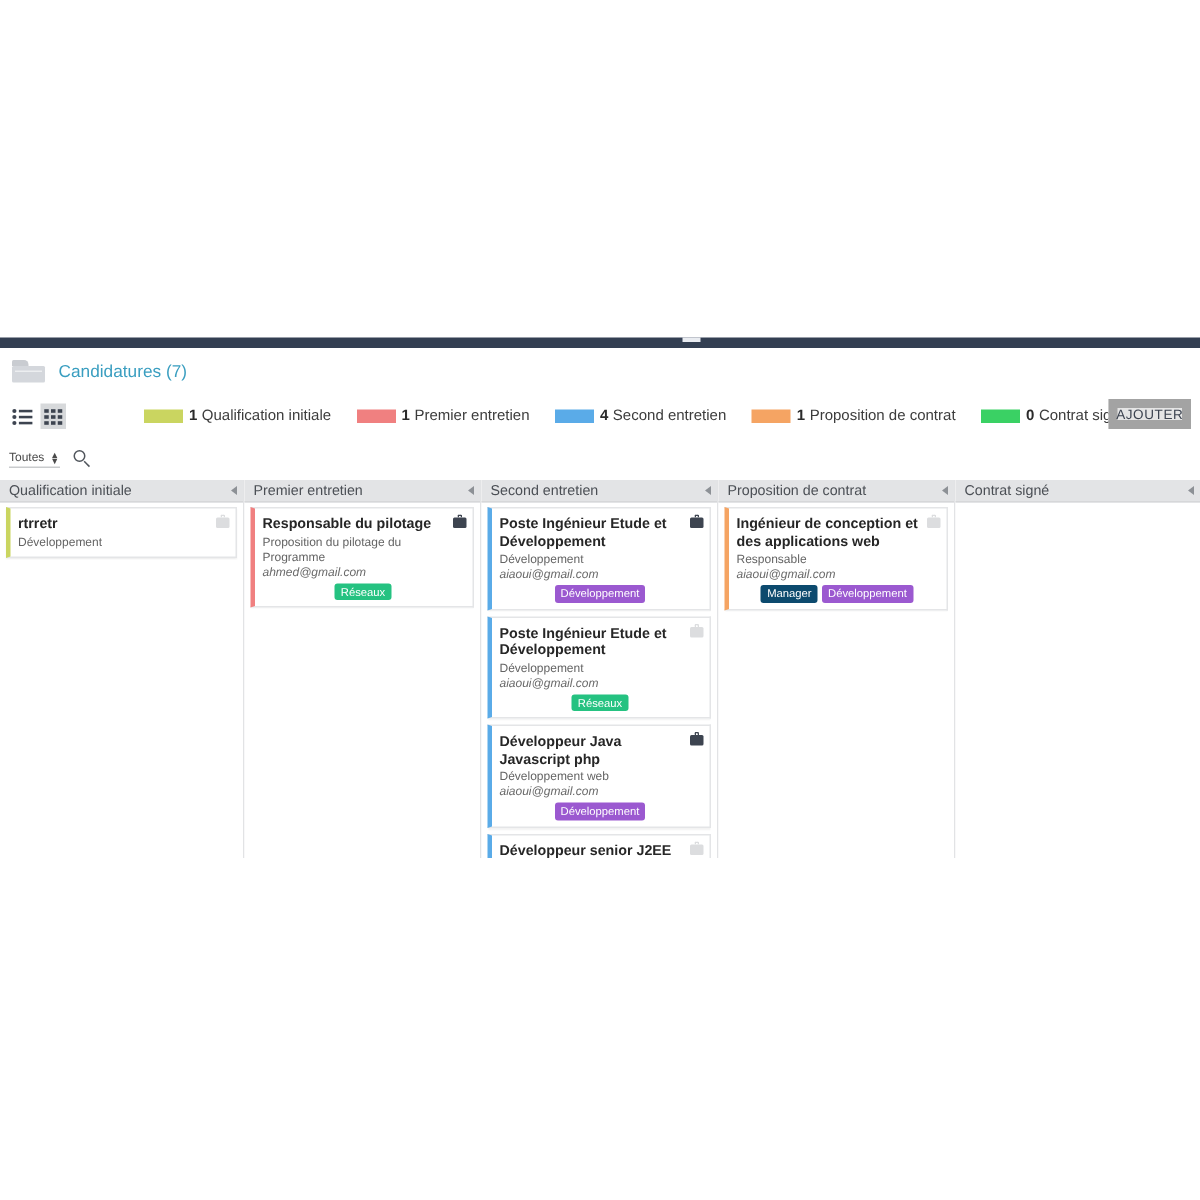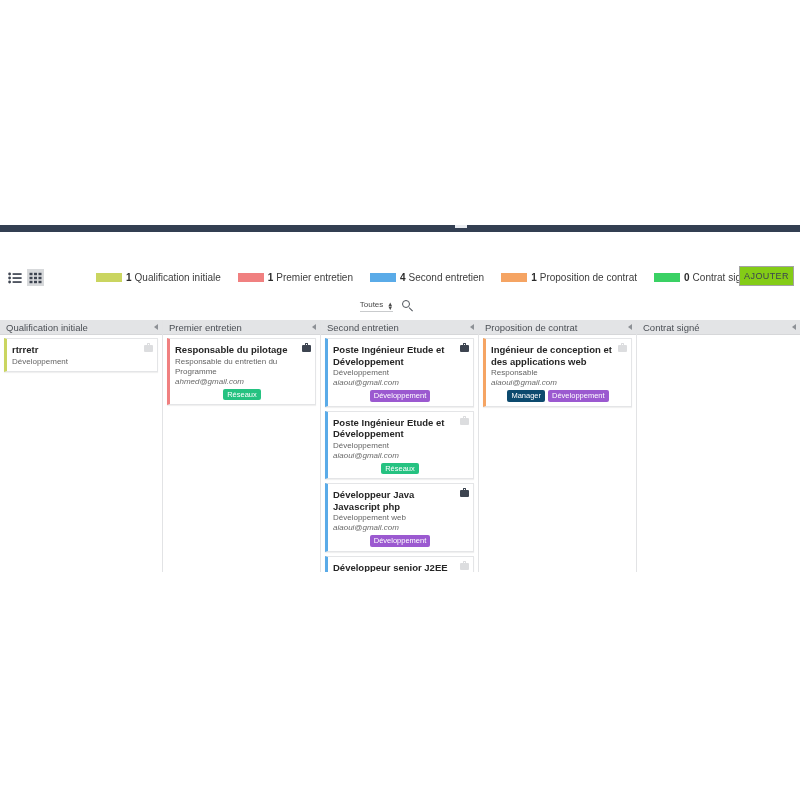--- a/index.html
+++ b/index.html
@@ -101,36 +101,35 @@
   .legend-count {
     font-size: 10px; font-weight: bold; color: #2b2b2b;
     margin-right: 3px;
   }
   .legend-label {
     font-size: 10px; color: #3c3c3c;
   }
   .ajouter-btn {
     position: absolute; right: 6px; top: 0px;
     width: 55px; height: 20px;
-    background: #84cc16;
-    border: 1px solid #a3a3a3;
+    background: #e5e5e5;
+    border: 6px solid #a3a3a3;
     color: #3c4350;
     font-size: 9px;
     letter-spacing: 0.4px;
     display: flex; align-items: center; justify-content: center;
     cursor: pointer;
   }
 
   
   .filter-row {
     position: absolute; left: 0; top: 296px;
     width: 769px; height: 20px;
     display: flex; align-items: center;
     padding-left: 6px;
-    justify-content: center;
   }
   .select-wrap {
     display: flex; align-items: flex-end;
     border-bottom: 1px solid #c9cbcd;
     padding-bottom: 1px;
     cursor: pointer;
   }
   .select-label {
     font-size: 8px; color: #4a4a4a;
     line-height: 10px;
@@ -284,20 +283,28 @@
   }
 </style>
 </head>
 <body>
 
 <div id="app">
 
   <div class="topbar"></div>
   <div class="topbar-notch"></div>
 
+  <div class="breadcrumb-row">
+    <span class="folder-icon">
+      <span class="f-tab"></span>
+        <span class="f-body"></span>
+        <span class="f-line"></span>
+    </span>
+    <span class="breadcrumb-link">Candidatures (7)</span>
+  </div>
 
   <div class="toolbar">
     <div class="view-toggles">
       <span class="vt">
         <svg width="14" height="12" viewBox="0 0 14 12">
           <circle cx="1.6" cy="2" r="1.4" fill="#3d4450"></circle>
           <circle cx="1.6" cy="6" r="1.4" fill="#3d4450"></circle>
           <circle cx="1.6" cy="10" r="1.4" fill="#3d4450"></circle>
           <rect x="4.6" y="1.2" width="9" height="1.7" fill="#3d4450"></rect>
           <rect x="4.6" y="5.2" width="9" height="1.7" fill="#3d4450"></rect>
@@ -390,21 +397,21 @@
             <span class="tri"></span>
           </span>
         </div>
         <div class="col-body">
           <div class="card" style="border-left-color: rgb(240, 128, 128);">
             <span class="card-icon bag">
               <span class="bg"></span>
               <span class="hd"></span>
             </span>
             <div class="card-title">Responsable du pilotage</div>
-            <div class="card-sub">Responsable du entretien du Programme</div>
+            <div class="card-sub">Proposition du pilotage du Programme</div>
             <div class="card-email">ahmed@gmail.com</div>
             <div class="card-tags">
               <span class="tag" style="background: rgb(37, 194, 129);">Réseaux</span>
             </div>
           </div>
         </div>
       </div>
       <div class="column" style="width: 158px;">
         <div class="col-header">
           <span class="col-title">Second entretien</span>

